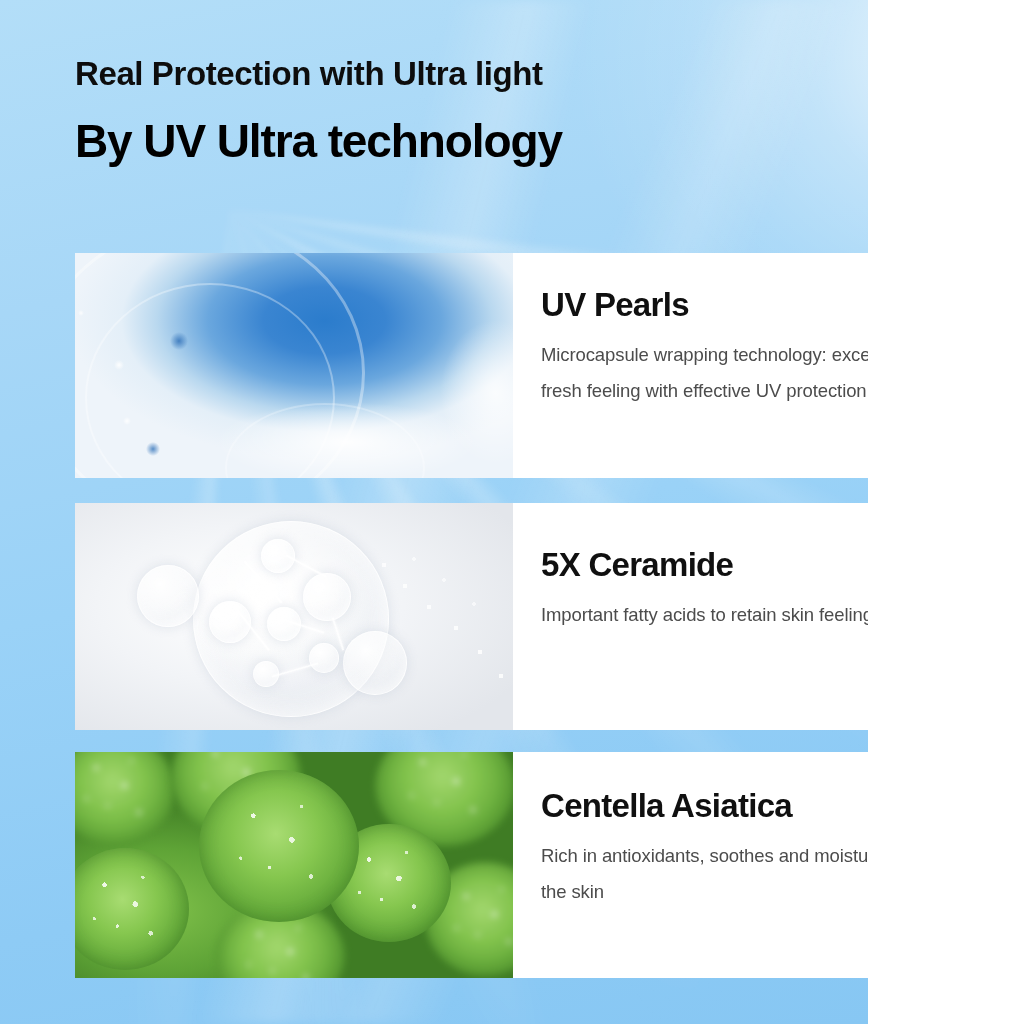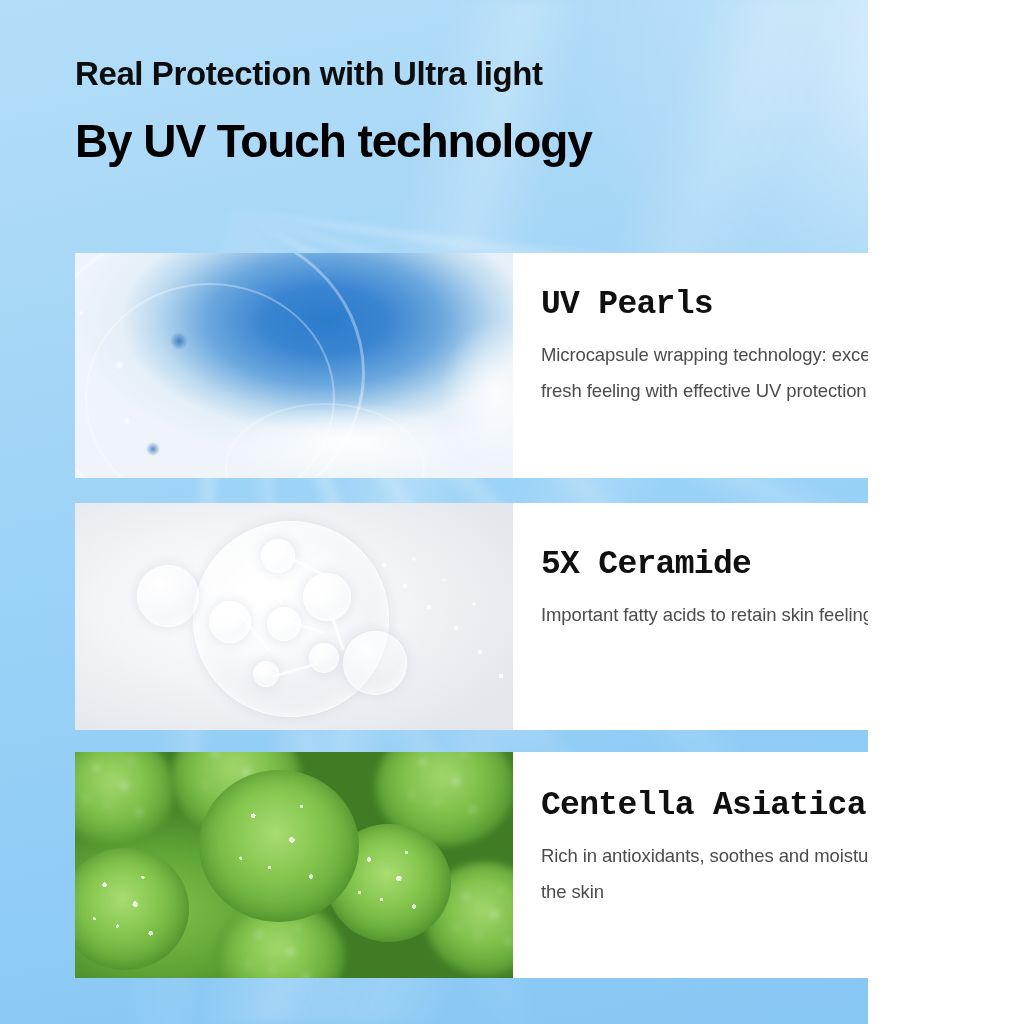--- a/index.html
+++ b/index.html
@@ -103,21 +103,20 @@
     display:flex; z-index:5;
     background:#ffffff;
   }
   .card-media { width:438px; flex:0 0 438px; position:relative; overflow:hidden; }
   .card-body  { flex:1 1 auto; background:#fff; padding:36px 30px 20px 28px; }
 
   .card-title {
     font-size:33px; font-weight:700; color:#101010;
     letter-spacing:-0.7px; line-height:1.1; margin-bottom:14px;
     white-space:nowrap;
-    font-family:Liberation Mono, monospace;
   }
   .card-desc {
     font-size:18.5px; font-weight:400; color:#4c4c4c;
     line-height:36px; letter-spacing:-0.1px;
   }
 
   
   #card-uv-pearls  { top:253px;  height:225px; }
   #card-ceramide   { top:503px;  height:227px; }
   #card-centella   { top:752px;  height:226px; }
@@ -211,21 +210,21 @@
 </head>
 <body>
 
 <div id="page">
 
   <div id="rays"></div>
   <div id="wisps"></div>
 
   <div id="headline">
     <div class="sub-line">Real Protection with Ultra light</div>
-    <div id="main-title">By UV Touch technology</div>
+    <div id="main-title">By UV Ultra technology</div>
   </div>
 
   <div class="card" id="card-uv-pearls">
     <div class="card-media media-uv">
       <div class="splash" style="left:-40px; top:-30px; width:330px; height:300px; border-width:3px; opacity:.5;"></div>
       <div class="splash" style="left:10px; top:30px; width:250px; height:230px; border-width:2px; opacity:.45;"></div>
       <div class="splash" style="left:150px; top:150px; width:200px; height:130px; border-width:2px; opacity:.35;"></div>
     </div>
     <div class="card-body">
       <div class="card-title">UV Pearls</div>

